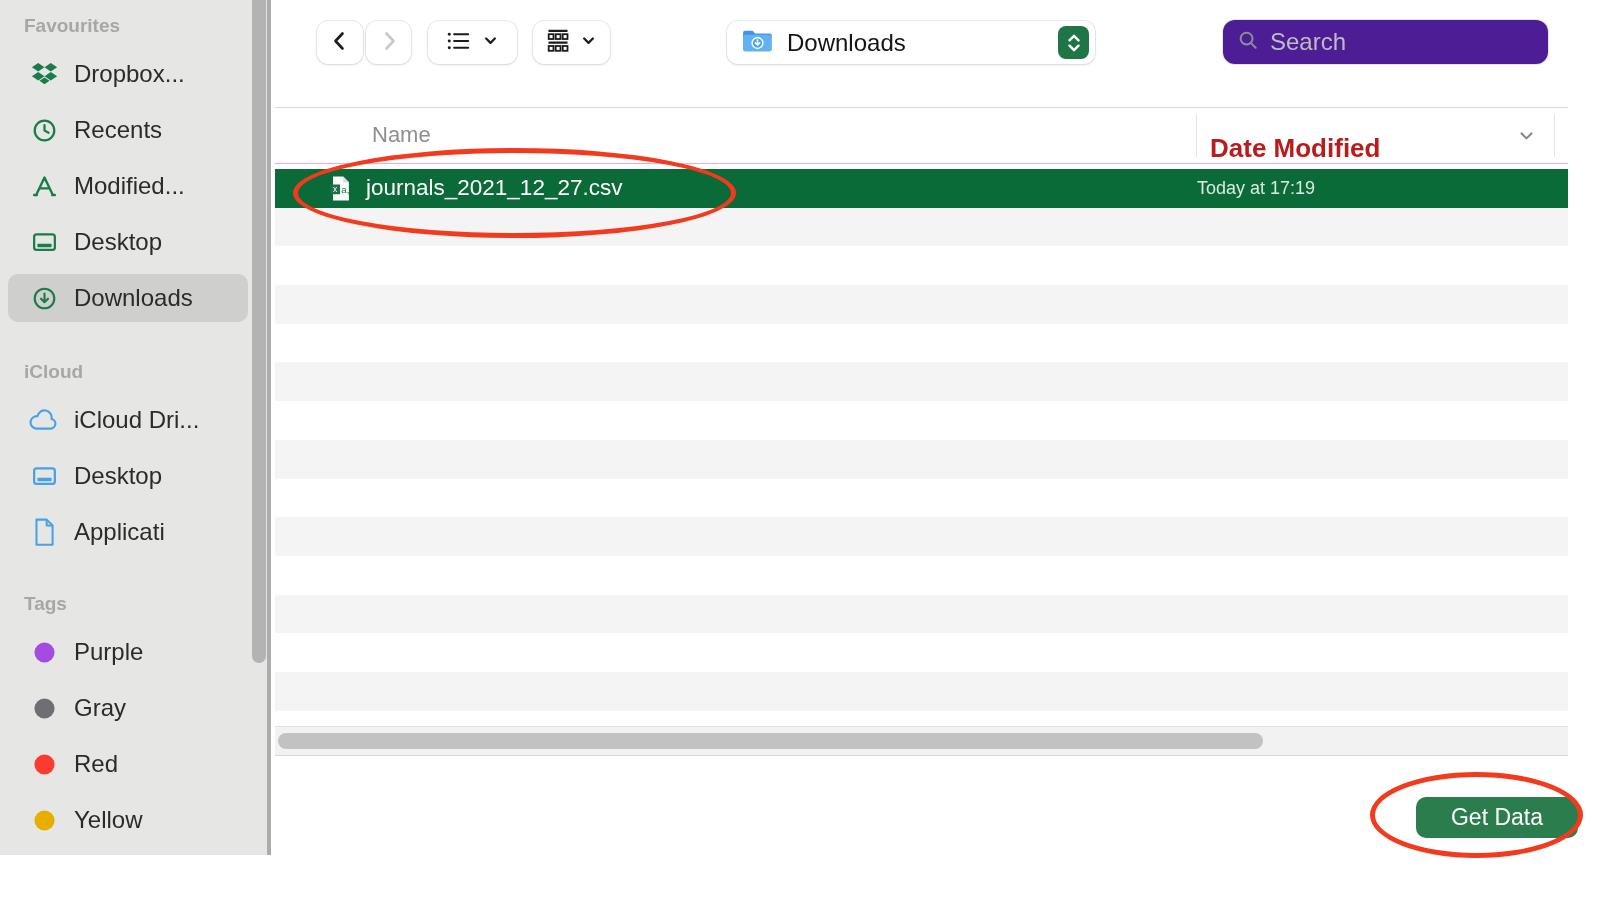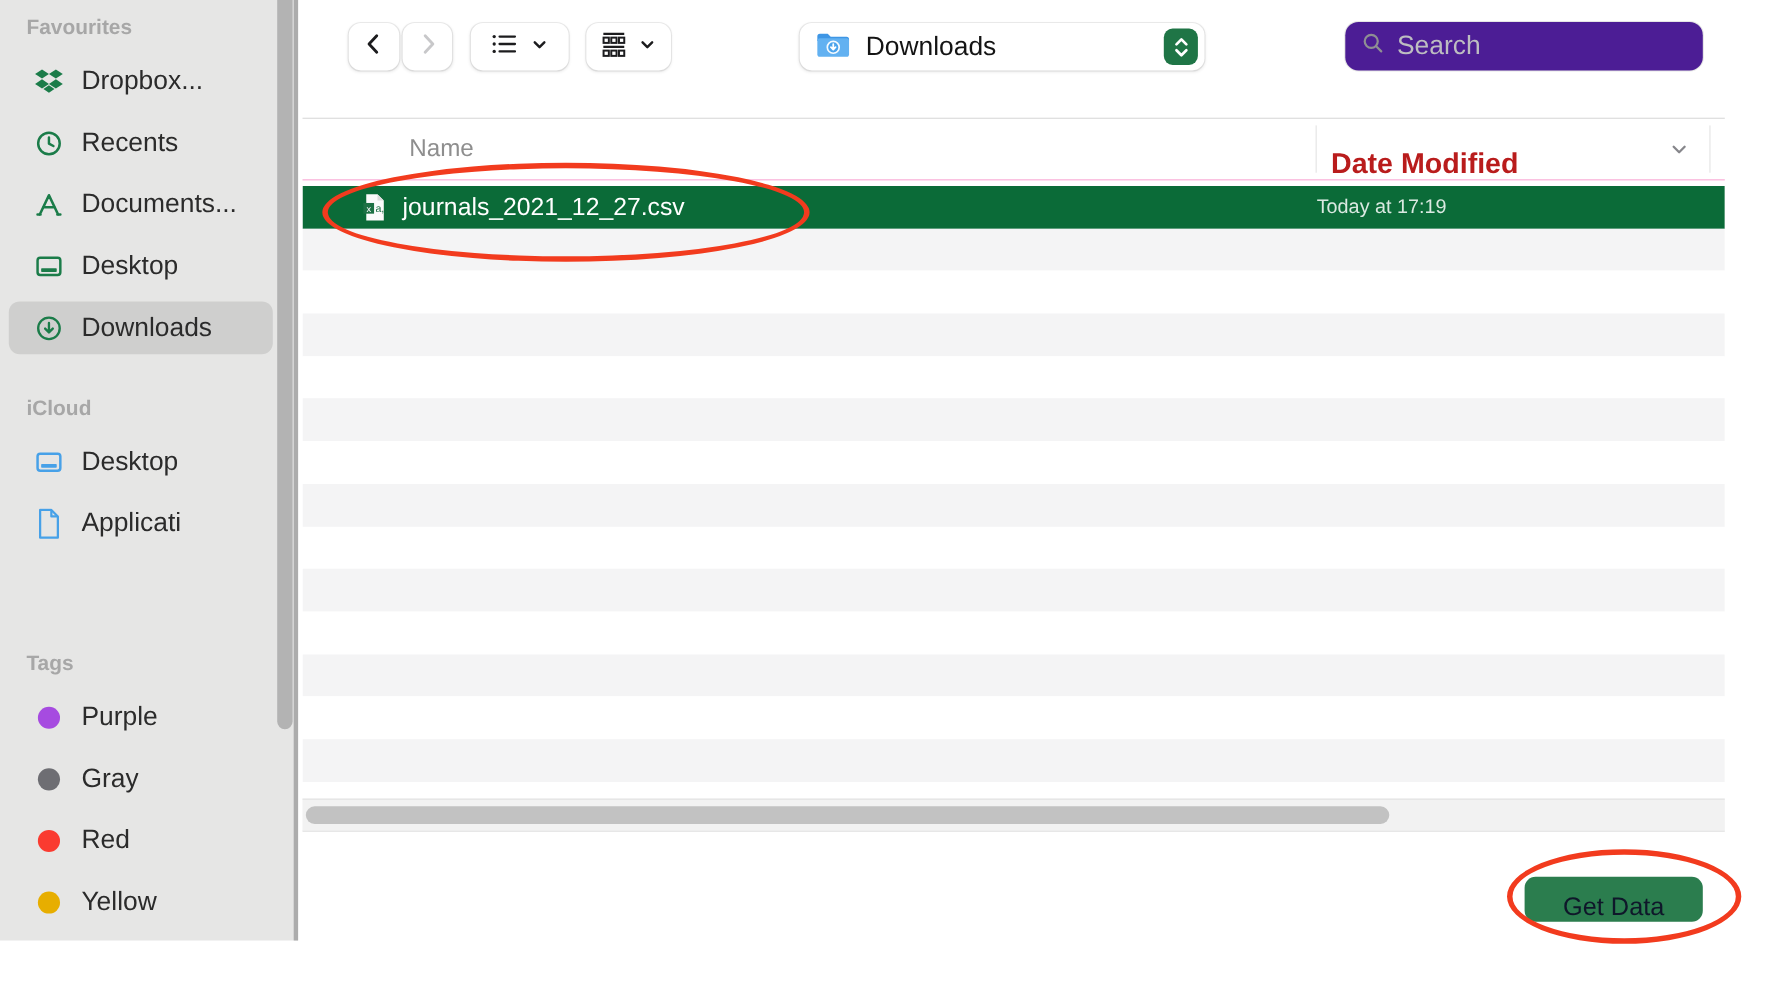--- a/index.html
+++ b/index.html
@@ -58,21 +58,21 @@
   .hscroll{position:absolute;left:0;bottom:0;width:100%;height:29px;background:#F2F2F2;
     border-top:1px solid #E2E2E2;box-sizing:border-box;}
   .hscroll-thumb{position:absolute;left:3px;top:6px;width:985px;height:16px;
     background:#C2C2C2;border-radius:8px;}
 
   
   .fbtn{position:absolute;top:797px;height:41px;border-radius:10px;font-size:23px;
     display:flex;align-items:center;justify-content:center;box-sizing:border-box;cursor:default;}
   .btn-cancel{left:1206px;width:160px;background:#fff;color:#1A1A1A;
     box-shadow:0 0 0 1px rgba(0,0,0,0.12),0 1px 2px rgba(0,0,0,0.08);}
-  .btn-primary{left:1386px;width:162px;background:#2B7D4E;color:#0f172a;align-items:flex-end;}
+  .btn-primary{left:1416px;width:162px;background:#2B7D4E;color:#ffffff;}
 
   
   .annotation{position:absolute;border:5px solid #F23B1E;border-radius:50%;
     pointer-events:none;box-sizing:border-box;}
   .ann-file{left:293px;top:148px;width:443px;height:90px;}
   .ann-getdata{left:1370px;top:772px;width:213px;height:86px;}
 </style>
 </head>
 <body>
 
@@ -103,21 +103,21 @@
             </svg>
           </span>
           <span class="side-label">Recents</span>
         </div>
         <div class="side-item">
           <span class="side-icon" style="color: rgb(27, 124, 73);">
             <svg viewBox="0 0 24 24" width="27" height="27">
               <path d="M4.6 19.6 12 4 19.4 19.6 M7.3 13.7 H16.7 M2.8 19.6 h2.4 M18.8 19.6 h2.4" fill="none" stroke="currentColor" stroke-width="2.1" stroke-linecap="round" stroke-linejoin="round"></path>
             </svg>
           </span>
-          <span class="side-label">Documents...</span>
+          <span class="side-label">Modified...</span>
         </div>
         <div class="side-item">
           <span class="side-icon" style="color: rgb(27, 124, 73);">
             <svg viewBox="0 0 24 24" width="27" height="27">
               <rect x="2.8" y="4.8" width="18.4" height="13.8" rx="2.2" fill="none" stroke="currentColor" stroke-width="2"></rect>
               <rect x="5.7" y="13.2" width="12.6" height="3" rx="0.6" fill="currentColor"></rect>
             </svg>
           </span>
           <span class="side-label">Desktop</span>
         </div>
@@ -126,20 +126,28 @@
             <svg viewBox="0 0 24 24" width="27" height="27">
               <circle cx="12" cy="12" r="8.7" fill="none" stroke="currentColor" stroke-width="1.9"></circle>
               <path d="M12 7.6 V15 M8.9 12.2 12 15.3 15.1 12.2" fill="none" stroke="currentColor" stroke-width="1.9" stroke-linecap="round" stroke-linejoin="round"></path>
             </svg>
           </span>
           <span class="side-label">Downloads</span>
         </div>
       </div>
     <div class="side-section" style="top:360px">
         <div class="side-header">iCloud</div>
+        <div class="side-item">
+          <span class="side-icon" style="color: rgb(71, 161, 232);">
+            <svg viewBox="0 0 27 20" width="30" height="23">
+              <path d="M6.4 17.3 h13 a4.4 4.4 0 0 0 .9 -8.7 A6.4 6.4 0 0 0 7.7 6.1 A4.9 4.9 0 0 0 6.4 17.3 Z" fill="none" stroke="currentColor" stroke-width="1.9" stroke-linejoin="round"></path>
+            </svg>
+          </span>
+          <span class="side-label">iCloud Dri...</span>
+        </div>
         <div class="side-item">
           <span class="side-icon" style="color: rgb(71, 161, 232);">
             <svg viewBox="0 0 24 24" width="27" height="27">
               <rect x="2.8" y="4.8" width="18.4" height="13.8" rx="2.2" fill="none" stroke="currentColor" stroke-width="2"></rect>
               <rect x="5.7" y="13.2" width="12.6" height="3" rx="0.6" fill="currentColor"></rect>
             </svg>
           </span>
           <span class="side-label">Desktop</span>
         </div>
         <div class="side-item">

